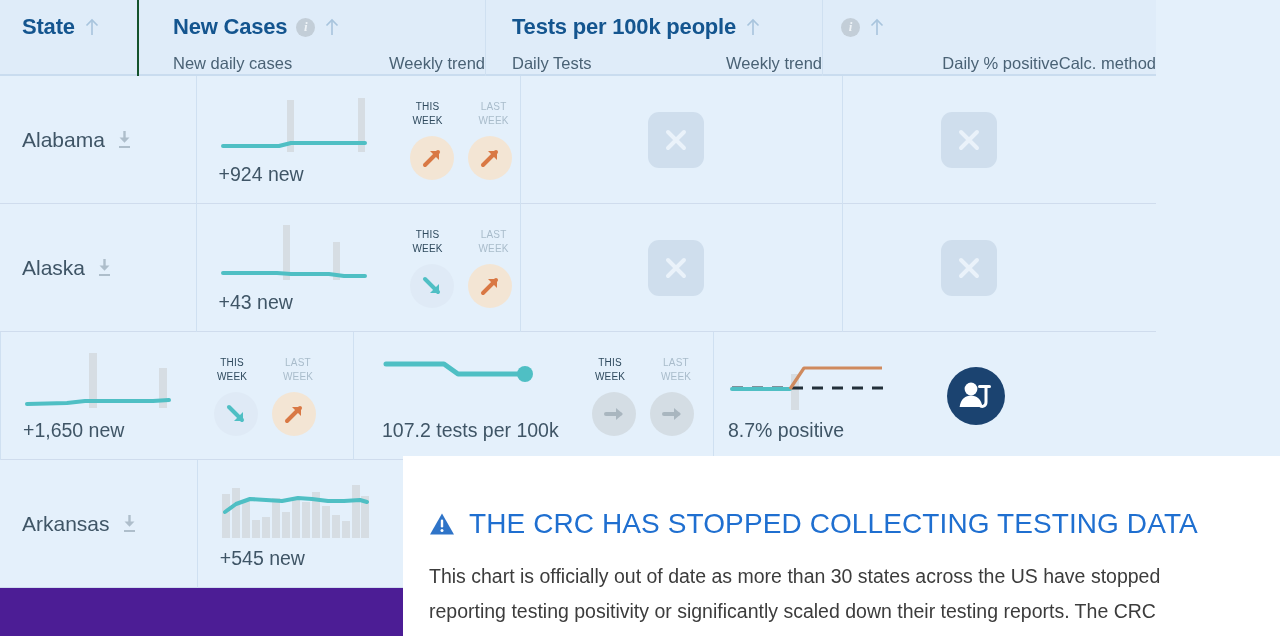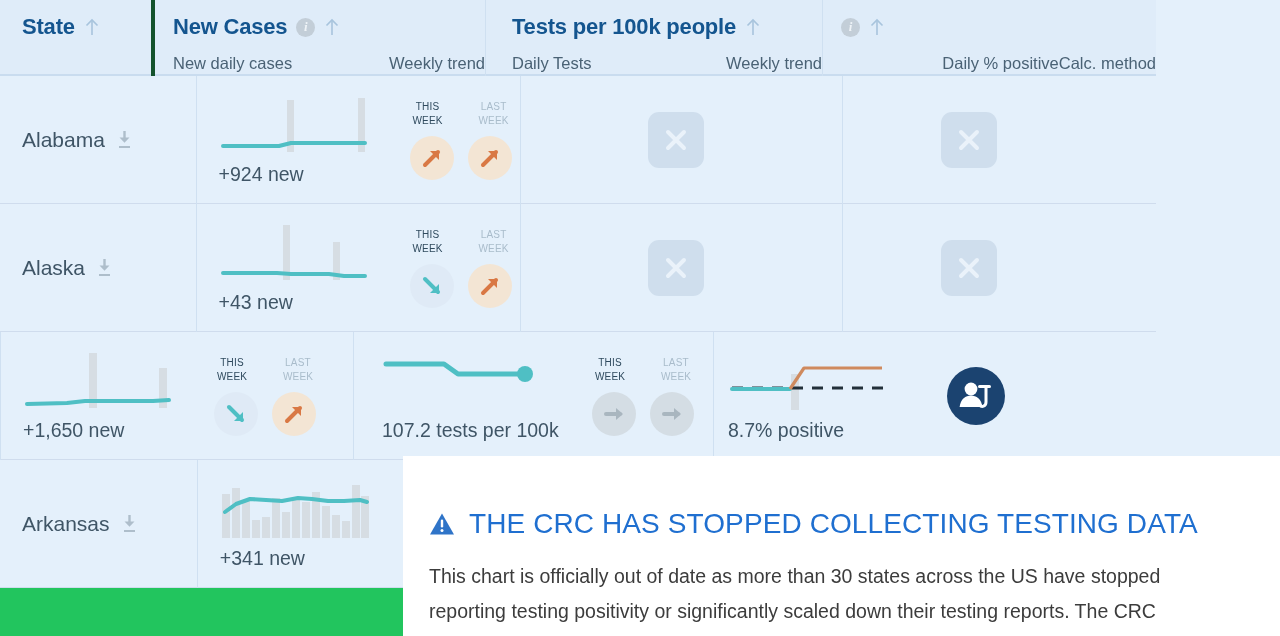--- a/index.html
+++ b/index.html
@@ -2,32 +2,32 @@
 <html><head>
 <meta charset="utf-8">
 <style>
   * { box-sizing: border-box; margin: 0; padding: 0; }
   html, body {
     width: 1280px; height: 636px;
     background: #e4f0fb;
     font-family: "Liberation Sans", sans-serif;
     overflow: hidden;
   }
-  .table { position: relative; width: 1156px; height: 636px; background: #22c55e; }
+  .table { position: relative; width: 1156px; height: 636px; background: #4c1d95; }
 
   
   .thead {
     display: flex; height: 76px; background: #dfecf9;
     border-bottom: 2px solid #c9dcef;
   }
   .th {
     position: relative; padding: 10px 0 0 0; height: 76px;
   }
   .th.c-state { width: 216px; padding-left: 22px; }
-  .th.c-cases { width: 353px; padding-left: 18px; border-left: 4px solid #14532d; }
+  .th.c-cases { width: 353px; padding-left: 34px; border-left: 2px solid #14532d; }
   .th.c-tests { width: 360px; padding-left: 26px; border-left: 1px solid #cfe0f1; }
   .th.c-pct   { width: 351px; padding-left: 18px; border-left: 1px solid #cfe0f1; }
 
   .th-top { display: flex; align-items: center; gap: 9px; height: 34px; }
   .th-title {
     font-size: 22px; font-weight: bold; color: #14558f;
     letter-spacing: -0.2px; white-space: nowrap;
   }
   .info-icon {
     width: 19px; height: 19px; border-radius: 50%;
@@ -416,21 +416,21 @@
               <rect x="92" y="14" width="8" height="46"></rect>
               <rect x="102" y="28" width="8" height="32"></rect>
               <rect x="112" y="37" width="8" height="23"></rect>
               <rect x="122" y="43" width="8" height="17"></rect>
               <rect x="132" y="7" width="8" height="53"></rect>
               <rect x="141" y="18" width="8" height="42"></rect>
             </g>
             <path d="M5 34 L16 26 L30 21 L46 22 L62 23 L78 20 L92 21 L108 23 L124 23 L140 22 L147 24" stroke="#4fbfc4" stroke-width="4" fill="none" stroke-linecap="round" stroke-linejoin="round"></path>
           </svg>
         </div>
-        <div class="val">+341 new</div>
+        <div class="val">+545 new</div>
       </div>
     </div>
     <div class="cell c-tests"></div>
     <div class="cell c-pct"></div>
   </div>
 
   <div class="notice">
     <div class="notice-head">
       <svg class="warn-icon" viewBox="0 0 26 24">
         <path d="M13 1.5 L25 22.5 L1 22.5 Z" fill="#2f74c8"></path>

